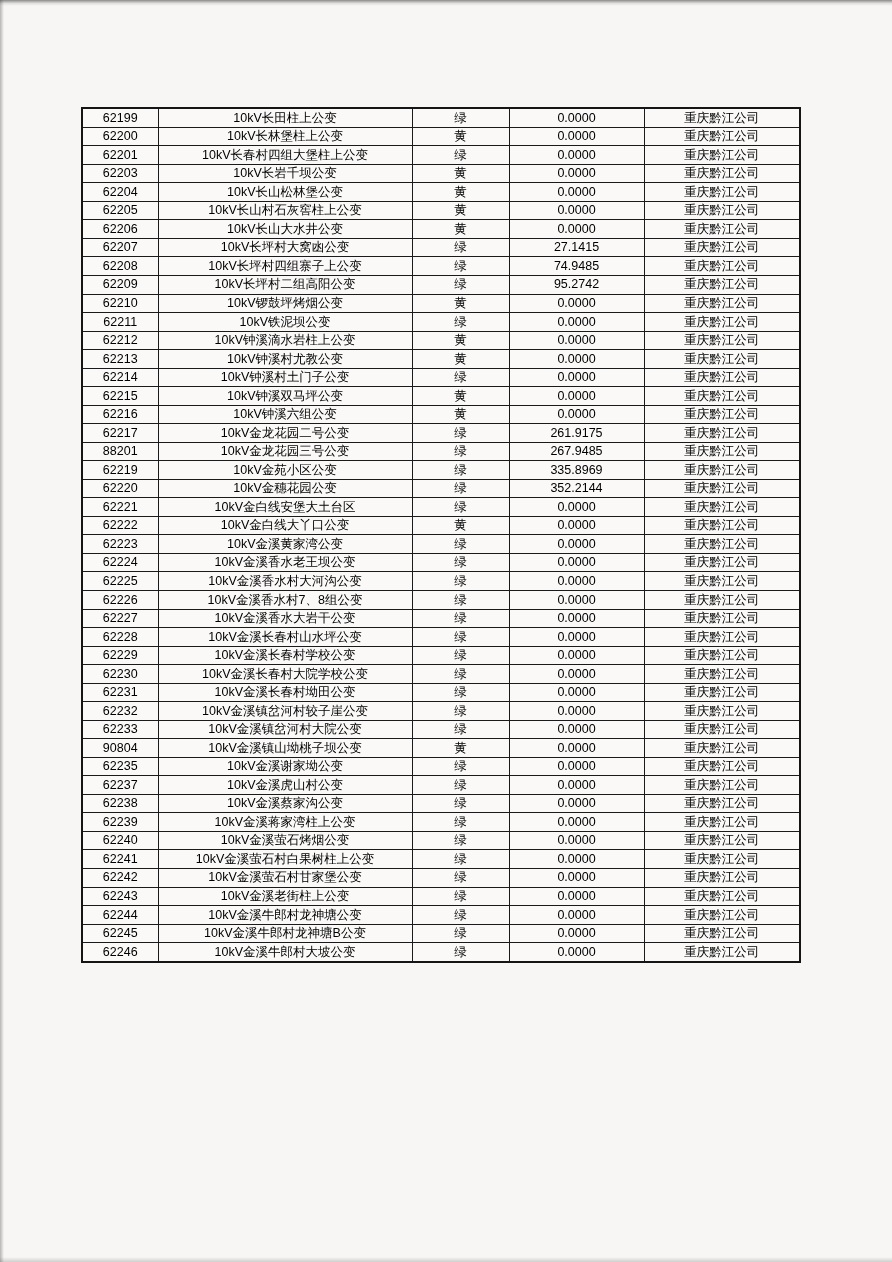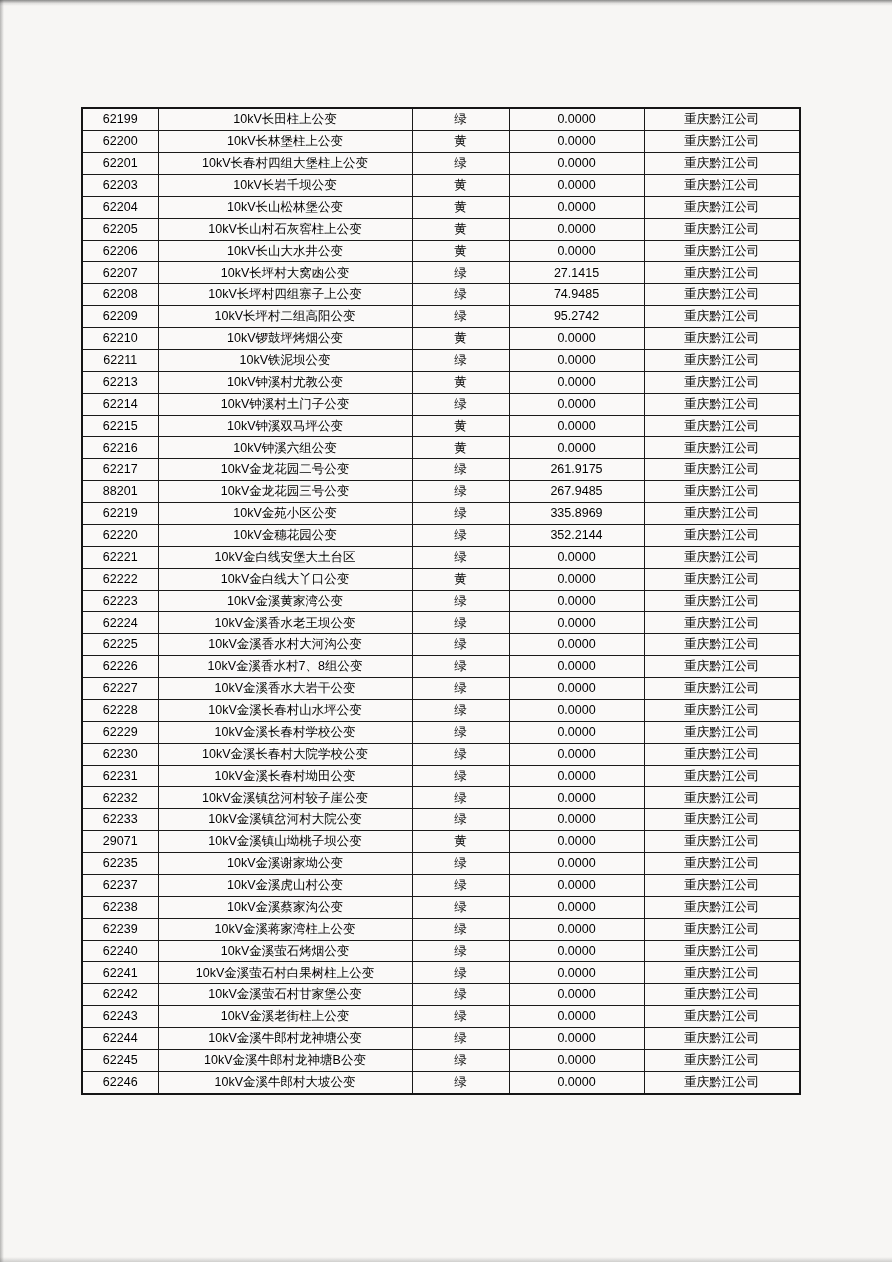--- a/index.html
+++ b/index.html
@@ -35,21 +35,21 @@
     height: 5px;
     background: linear-gradient(to top, rgba(90,90,90,0.25), rgba(90,90,90,0));
     pointer-events: none;
   }
 
   table.data-table {
     position: absolute;
     left: 81px;
     top: 107px;
     width: 718px;
-    height: 988px;
+    height: 856px;
     border-collapse: collapse;
     table-layout: fixed;
     background: #faf9f8;
     border: 2px solid #151515;
   }
   table.data-table td {
     border: 1px solid #1a1a1a;
     font-size: 12.5px;
     line-height: 1;
     color: #000;
@@ -154,20 +154,27 @@
         <td>重庆黔江公司</td>
       </tr>
       <tr>
         <td>62211</td>
         <td>10kV铁泥坝公变</td>
         <td>绿</td>
         <td>0.0000</td>
         <td>重庆黔江公司</td>
       </tr>
       <tr>
+        <td>62212</td>
+        <td>10kV钟溪滴水岩柱上公变</td>
+        <td>黄</td>
+        <td>0.0000</td>
+        <td>重庆黔江公司</td>
+      </tr>
+      <tr>
         <td>62213</td>
         <td>10kV钟溪村尤教公变</td>
         <td>黄</td>
         <td>0.0000</td>
         <td>重庆黔江公司</td>
       </tr>
       <tr>
         <td>62214</td>
         <td>10kV钟溪村土门子公变</td>
         <td>绿</td>
@@ -301,21 +308,21 @@
         <td>重庆黔江公司</td>
       </tr>
       <tr>
         <td>62233</td>
         <td>10kV金溪镇岔河村大院公变</td>
         <td>绿</td>
         <td>0.0000</td>
         <td>重庆黔江公司</td>
       </tr>
       <tr>
-        <td>29071</td>
+        <td>90804</td>
         <td>10kV金溪镇山坳桃子坝公变</td>
         <td>黄</td>
         <td>0.0000</td>
         <td>重庆黔江公司</td>
       </tr>
       <tr>
         <td>62235</td>
         <td>10kV金溪谢家坳公变</td>
         <td>绿</td>
         <td>0.0000</td>

